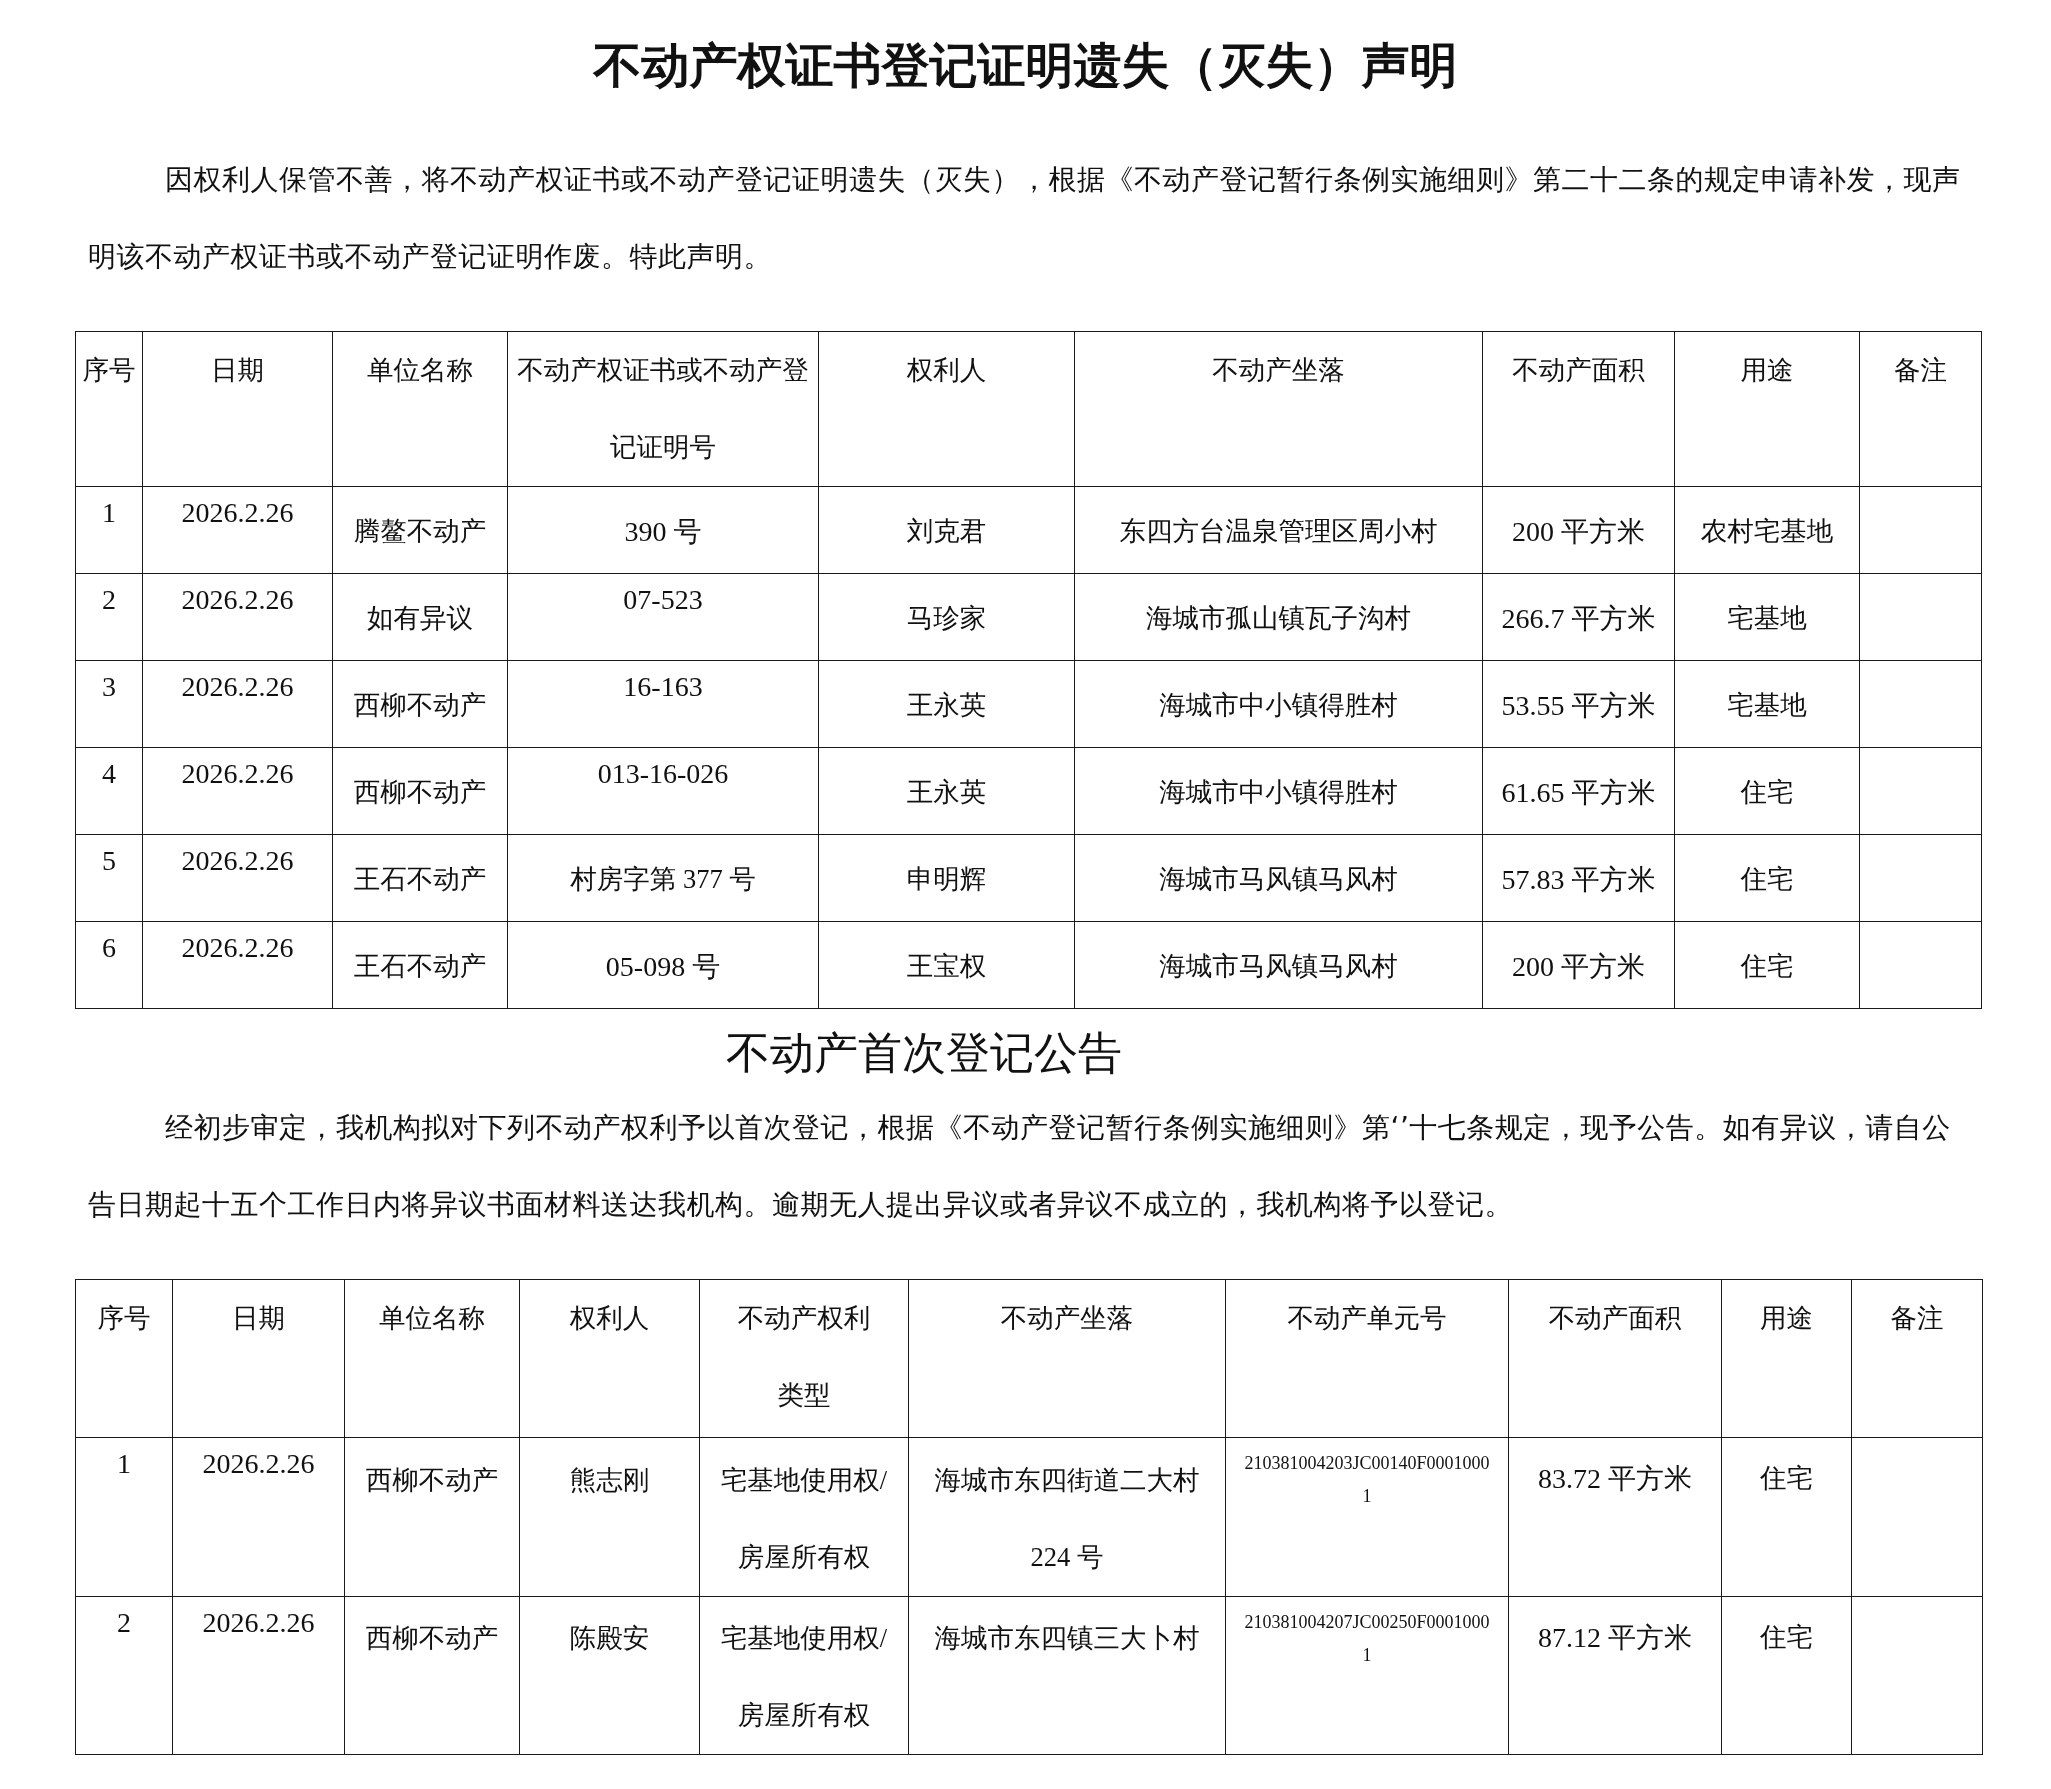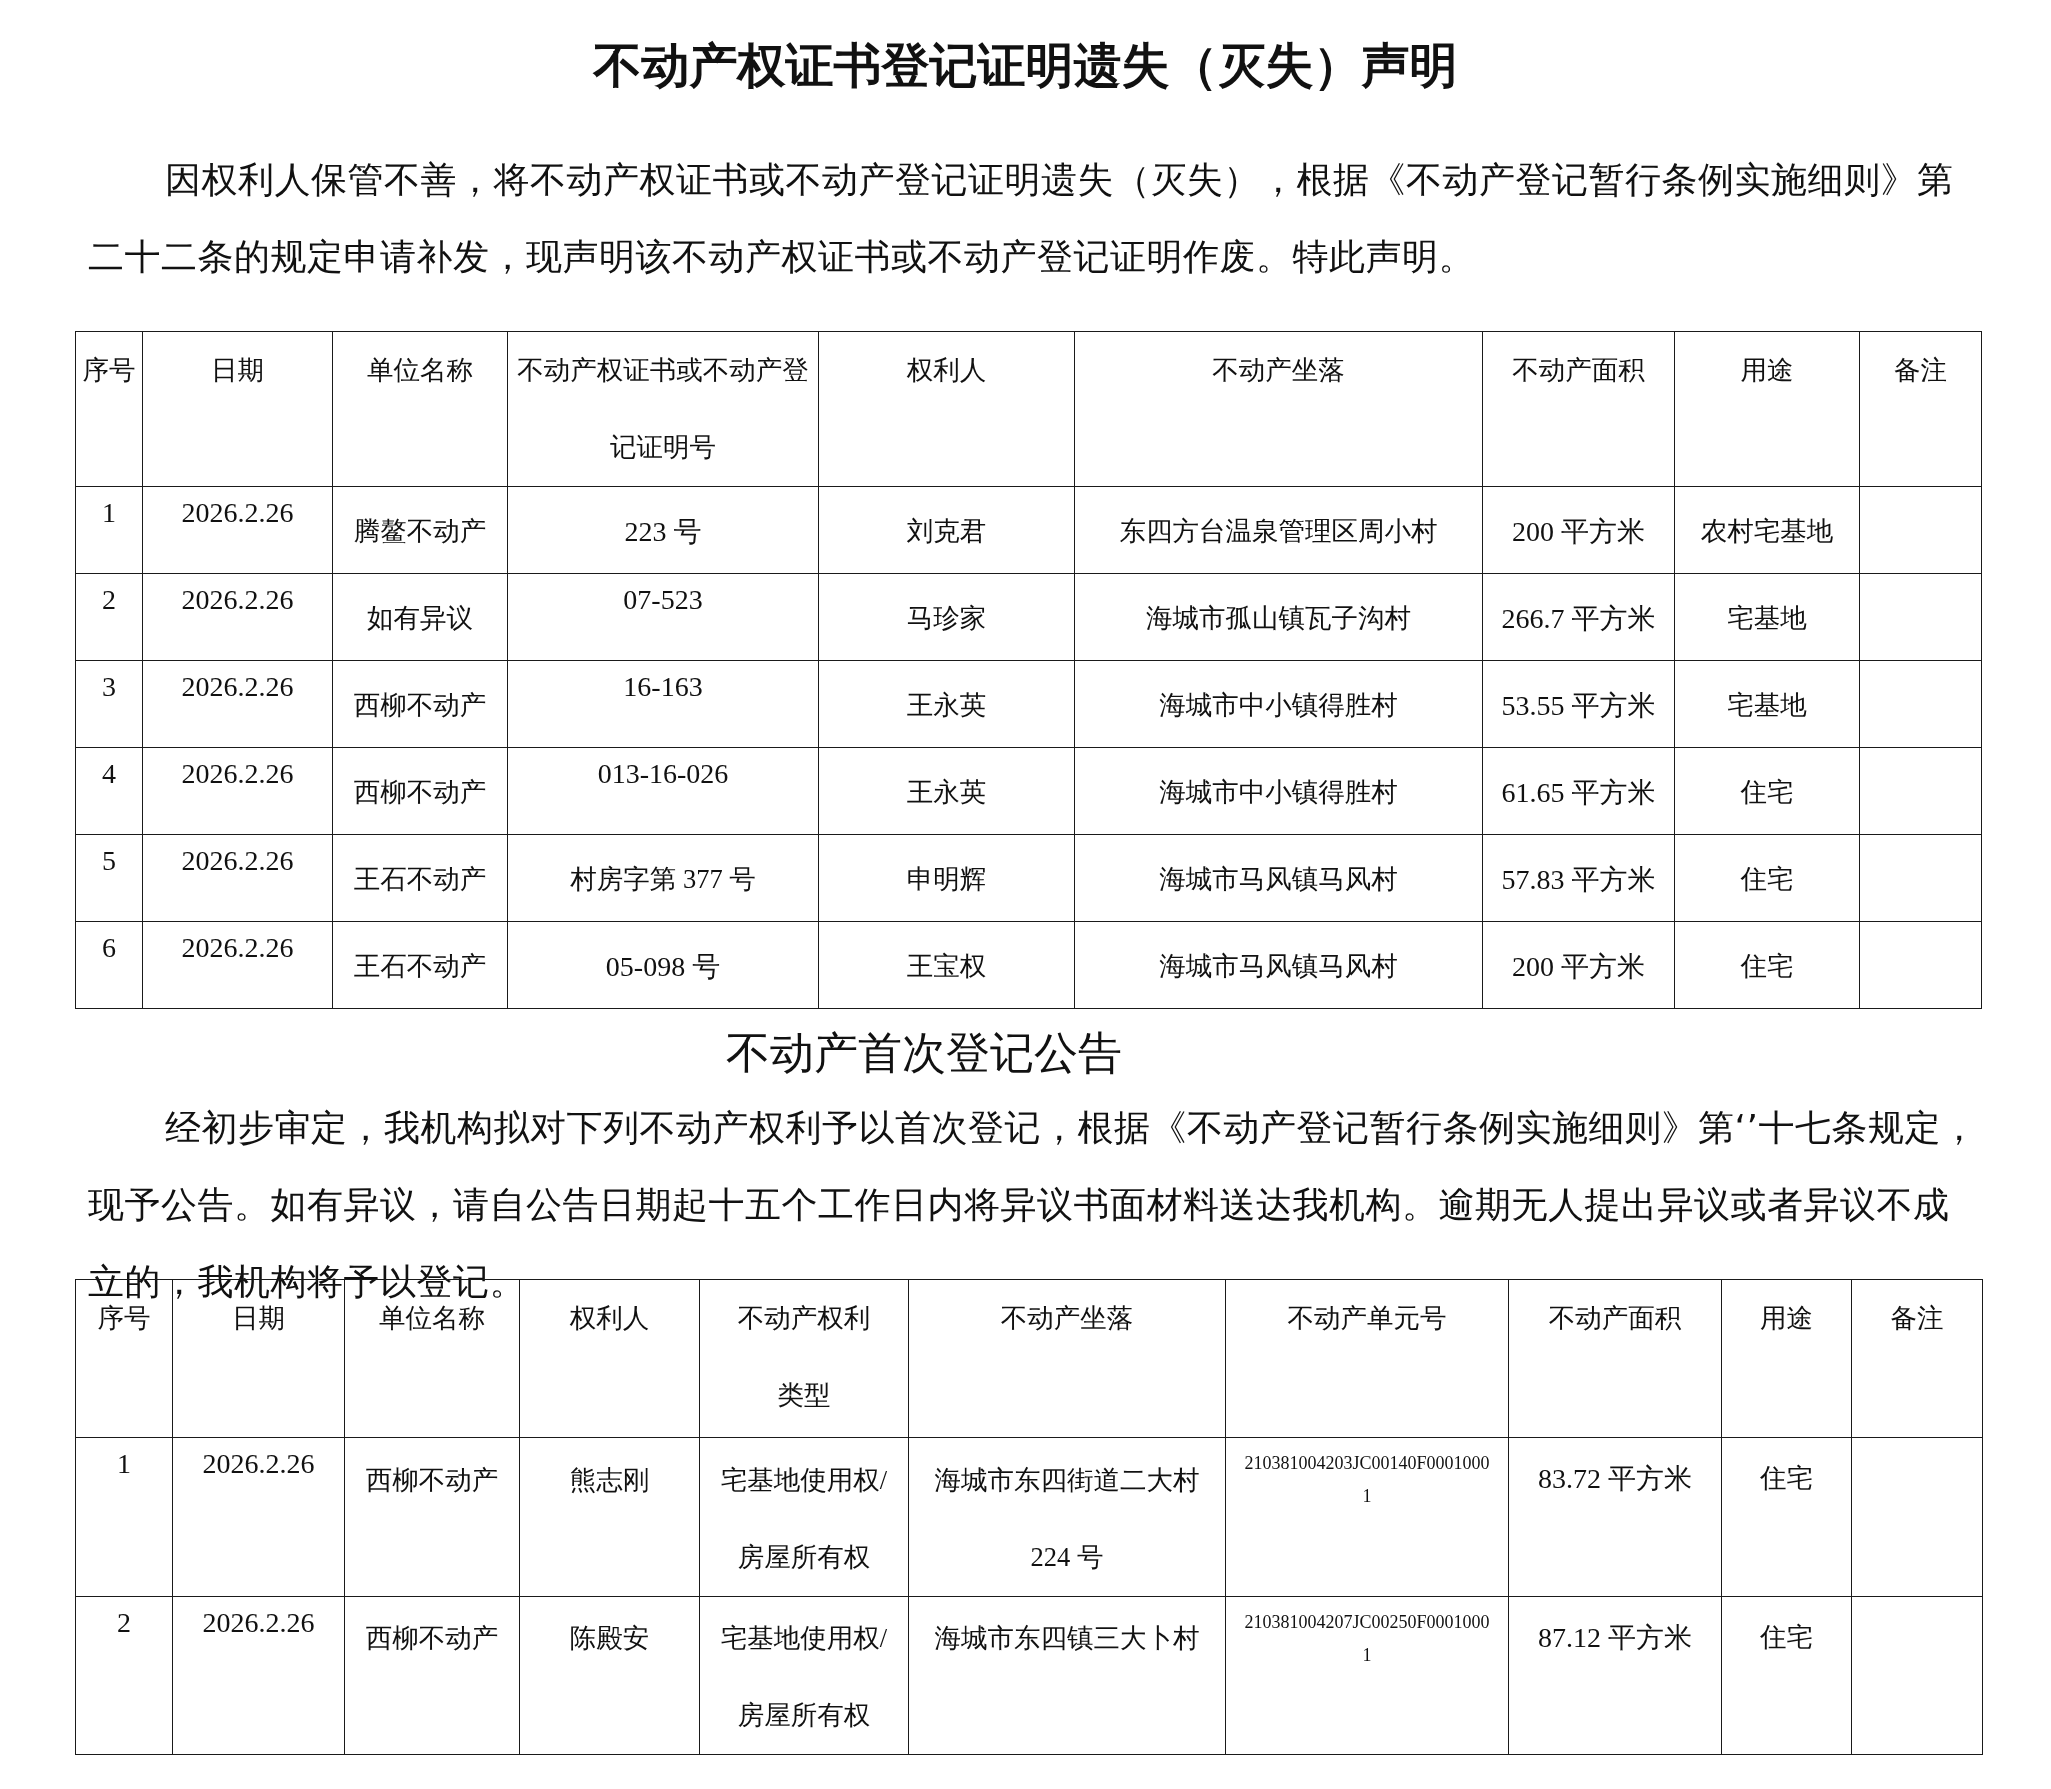--- a/index.html
+++ b/index.html
@@ -8,21 +8,21 @@
     font-family: "Liberation Serif", "DejaVu Serif", serif;
     color: #111111;
   }
   .title1 {
     position: absolute; left: 0; width: 2051px; top: 38px;
     text-align: center; font-size: 48px; line-height: 55px; font-weight: bold;
     font-family: "DejaVu Sans", "Liberation Sans", sans-serif;
   }
   .para {
     position: absolute; left: 88px; width: 1891px;
-    font-size: 36px; line-height: 77px; text-indent: 77px;
+    font-size: 28px; line-height: 77px; text-indent: 77px;
     font-family: "DejaVu Sans", "Liberation Sans", sans-serif;
     letter-spacing: 0.5px;
   }
   .p1 { top: 141px; }
   .p2 { top: 1089px; }
   .title2 {
     position: absolute; left: 0; width: 1848px; top: 1023px;
     text-align: center; font-size: 44px; line-height: 60px;
     font-family: "DejaVu Sans", "Liberation Sans", sans-serif;
   }
@@ -89,21 +89,21 @@
       <td>
           <span class="top">1</span>
         </td>
       <td>
           <span class="top">2026.2.26</span>
         </td>
       <td class="cjk">
           <span class="mid">腾鳌不动产</span>
         </td>
       <td>
-          <span class="mid">223 号</span>
+          <span class="mid">390 号</span>
         </td>
       <td class="cjk">
           <span class="mid">刘克君</span>
         </td>
       <td class="cjk">
           <span class="mid">东四方台温泉管理区周小村</span>
         </td>
       <td>
           <span class="mid">200 平方米</span>
         </td>

